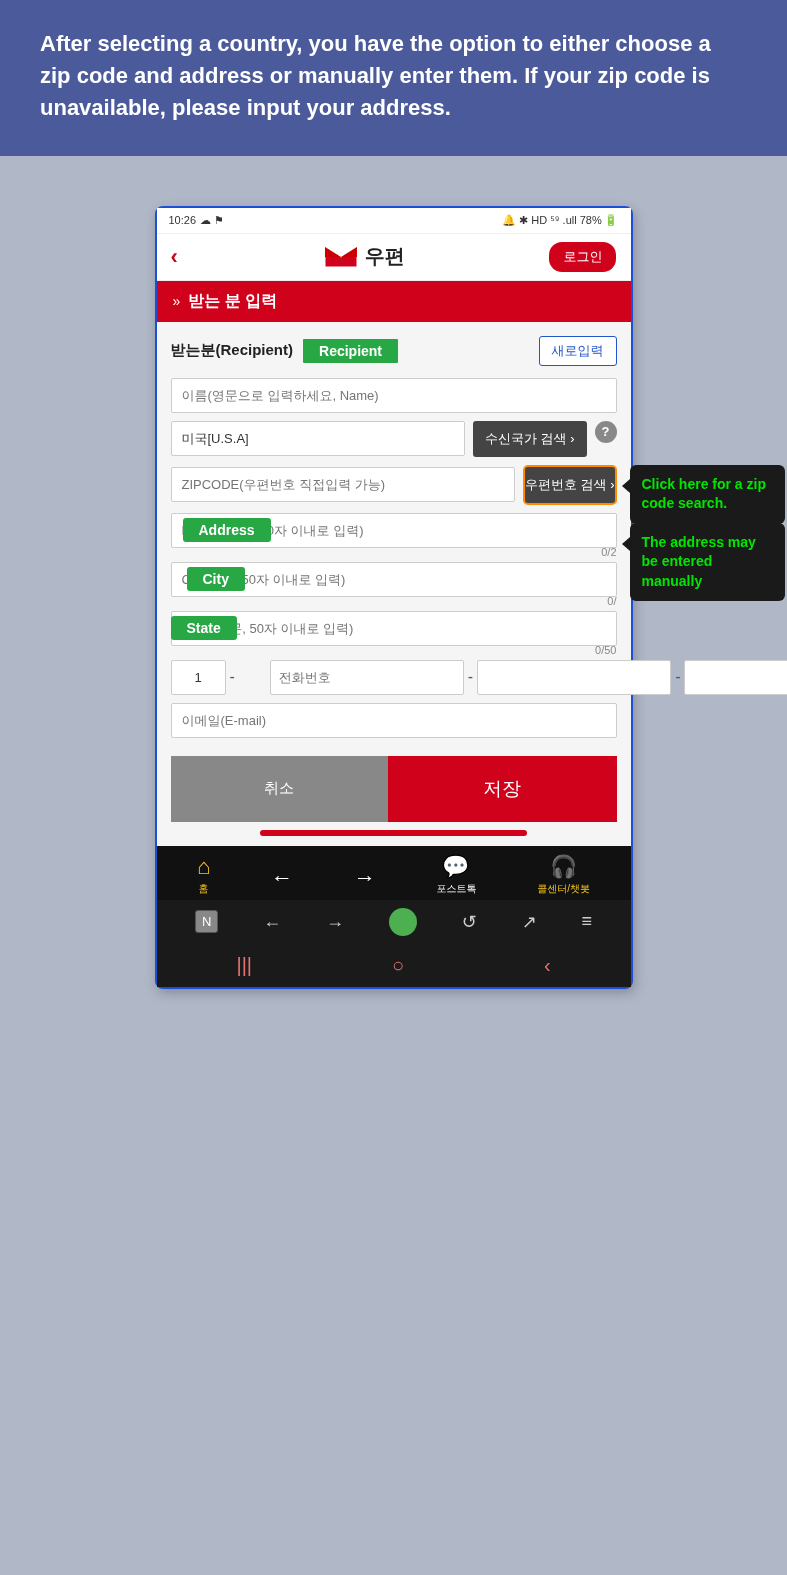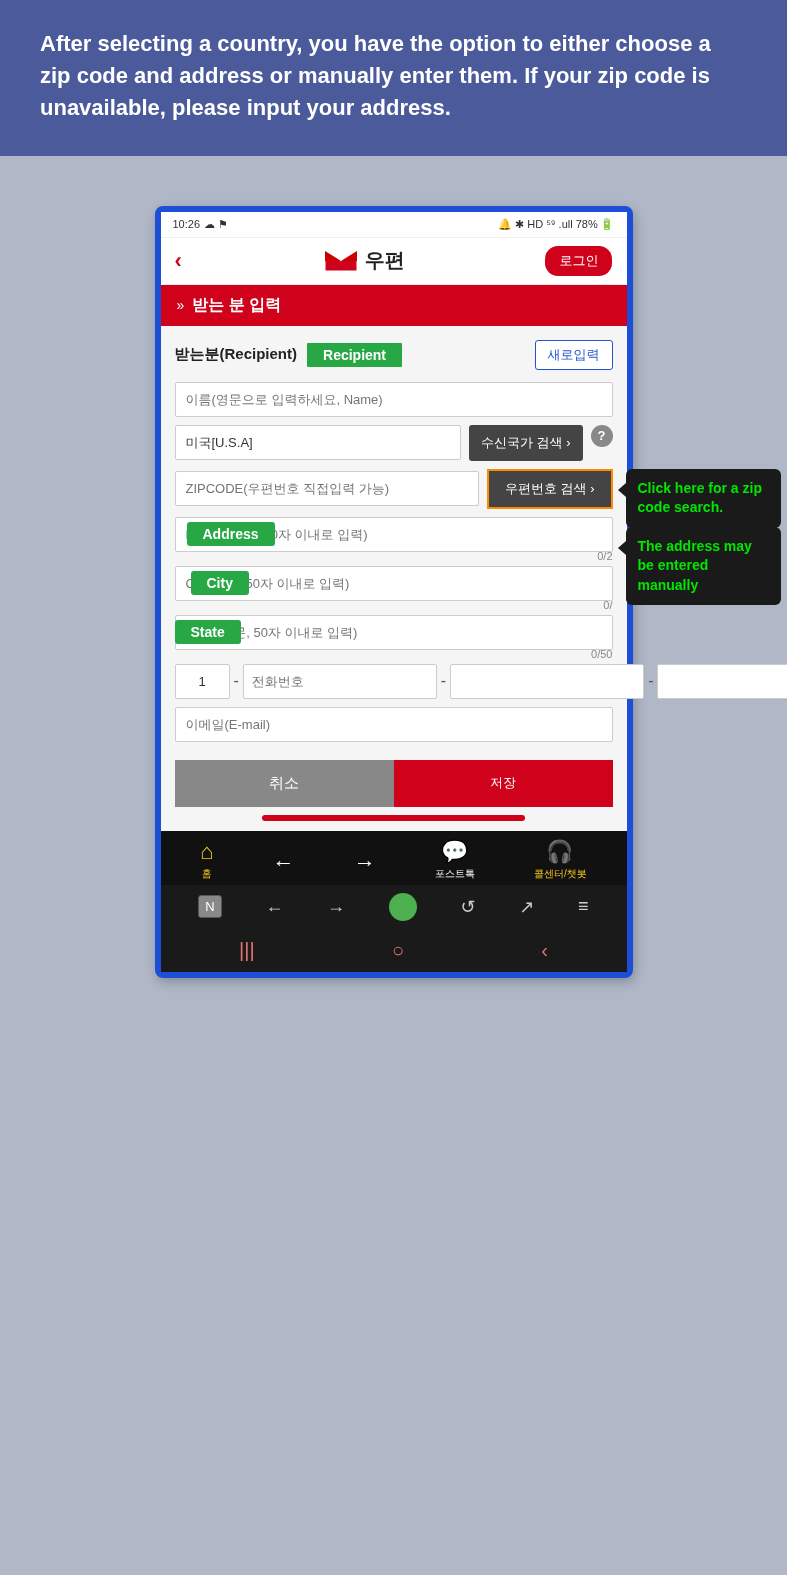--- a/index.html
+++ b/index.html
@@ -31,21 +31,21 @@
       justify-content: center;
       align-items: flex-start;
       padding-top: 50px;
       padding-bottom: 40px;
       position: relative;
     }
 
     .phone-frame {
       width: 478px;
       background: #be185d;
-      border: 6px solid #1d4ed8;
+      border: 2px solid #1d4ed8;
       border-radius: 8px;
       overflow: visible;
       position: relative;
       box-shadow: 2px 4px 12px rgba(0,0,0,0.25);
     }
 
     
     .status-bar {
       background: #fff;
       display: flex;
@@ -224,23 +224,23 @@
       padding: 9px 10px;
       font-size: 13px;
       color: #555;
       border-radius: 2px;
       outline: none;
     }
     .zip-search-btn {
       background: #444;
       color: #fff;
       border: 2px solid #ff8c00;
-      padding: 9px 16px;
-      font-size: 13px;
-      border-radius: 0;
+      padding: 9px 0;
+      font-size: 13px;
+      border-radius: 5px;
       cursor: pointer;
       white-space: nowrap;
     }
 
     
     .field-row {
       position: relative;
       margin-bottom: 4px;
     }
     .address-badge {
@@ -298,20 +298,21 @@
       font-size: 16px;
     }
     .phone-input-mid {
       flex: 1;
       border: 1px solid #ccc;
       background: #fff;
       padding: 9px 8px;
       font-size: 13px;
       color: #555;
       border-radius: 2px;
+      margin-left: 31px;
     }
     .phone-input-last {
       flex: 1;
       border: 1px solid #ccc;
       background: #fff;
       padding: 9px 8px;
       font-size: 13px;
       color: #555;
       border-radius: 2px;
     }
@@ -330,22 +331,22 @@
       border: none;
       padding: 14px;
       font-size: 15px;
       cursor: pointer;
     }
     .save-btn {
       flex: 1;
       background: #d0021b;
       color: #fff;
       border: none;
-      padding: 14px;
-      font-size: 13px;
+      padding: 20px;
+      font-size: 19px;
       cursor: pointer;
     }
 
     
     .red-bar {
       height: 6px;
       background: #d0021b;
       margin-top: 4px;
       width: 60%;
       margin-left: auto;

